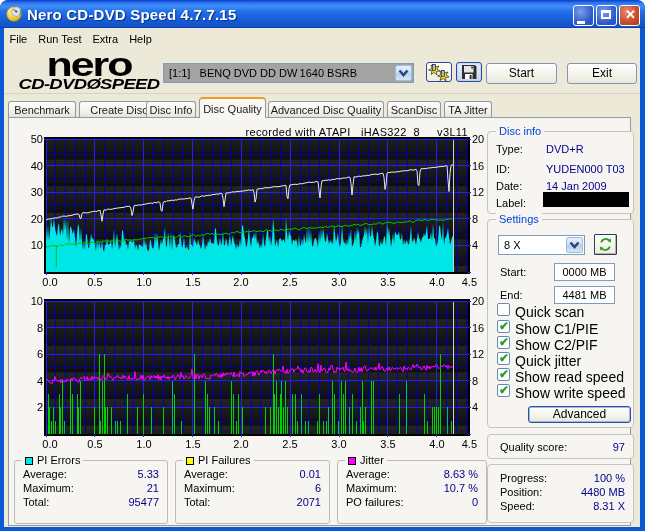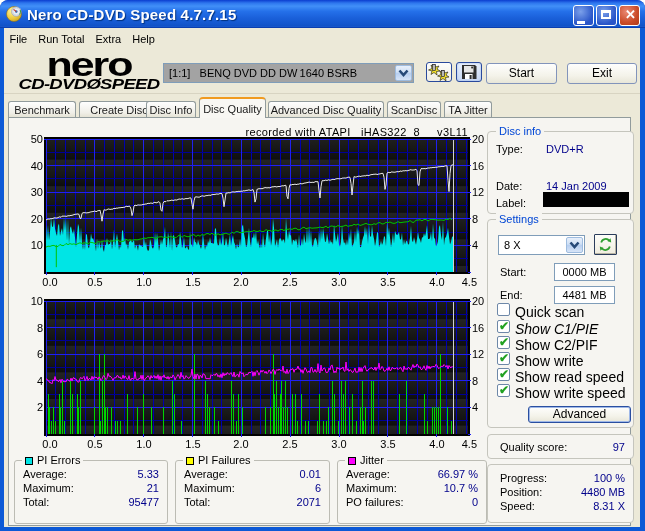--- a/index.html
+++ b/index.html
@@ -88,21 +88,21 @@
     <div class="tbtn" id="btn-min">
         <span></span>
       </div>
     <div class="tbtn" id="btn-max">
         <span></span>
       </div>
     <div class="tbtn" id="btn-close">
         <span>✕</span>
       </div>
   </div>
-  <div id="menu"><span>File</span><span>Run Total</span><span>Extra</span><span>Help</span></div>
+  <div id="menu"><span>File</span><span>Run Test</span><span>Extra</span><span>Help</span></div>
   <div id="toolbar">
     <div id="nerologo">
         <div class="n1">nero</div>
         <div class="n2">CD-DVDØSPEED</div>
       </div>
     <div id="combo">
         <span class="ct">[1:1]&nbsp;&nbsp;&nbsp;BENQ DVD DD DW 1640 BSRB</span>
         <span class="arrow">
           <svg width="13" height="11" viewBox="0 0 13 11">
             <path d="M2.5 2.5 L6.5 7 L10.5 2.5" fill="none" stroke="#274a78" stroke-width="2.6"></path>
@@ -469,37 +469,41 @@
       </div>
     <div class="row" style="top:35px;">
         <span class="lbl">Total:</span>
         <span class="val">2071</span>
       </div>
   </div>
   <div class="gbox" style="left:337px;top:460px;width:150px;height:64px;">
     <div class="cap"><span class="sw" style="background:#ff00ff;"></span>Jitter</div>
     <div class="row" style="top:7px;">
         <span class="lbl">Average:</span>
-        <span class="val">66.97 %</span>
+        <span class="val">8.63 %</span>
       </div>
     <div class="row" style="top:21px;">
         <span class="lbl">Maximum:</span>
         <span class="val">10.7 %</span>
       </div>
     <div class="row" style="top:35px;">
         <span class="lbl">PO failures:</span>
         <span class="val">0</span>
       </div>
   </div>
 
   <div class="sbox" style="top:131px;height:83px;">
     <div class="cap">Disc info</div>
     <div class="row" style="top:11px;">
         <span class="lbl">Type:</span>
         <span class="val" style="right:auto;left:50px;">DVD+R</span>
+      </div>
+    <div class="row" style="top:31px;">
+        <span class="lbl">ID:</span>
+        <span class="val" style="right:auto;left:50px;">YUDEN000 T03</span>
       </div>
     <div class="row" style="top:48px;">
         <span class="lbl">Date:</span>
         <span class="val" style="right:auto;left:50px;">14 Jan 2009</span>
       </div>
     <div class="row" style="top:65px;">
         <span class="lbl">Label:</span>
       </div>
     <div style="position:absolute;left:55px;top:60px;width:86px;height:15px;background:#000;"></div>
   </div>
@@ -524,25 +528,25 @@
         <span class="lbl">Start:</span>
       </div>
     <div class="inputbox" style="left:66px;top:43px;width:61px;height:18px;text-align:center;line-height:16px;">0000 MB</div>
     <div class="row" style="top:69px;left:12px;">
         <span class="lbl">End:</span>
       </div>
     <div class="inputbox" style="left:66px;top:66px;width:61px;height:18px;text-align:center;line-height:16px;">4481 MB</div>
     <div class="chk" style="left:9px;top:83px;"></div>
       <div class="chklbl" style="left:27px;top:84px;">Quick scan</div>
     <div class="chk on" style="left:9px;top:100px;"></div>
-      <div class="chklbl" style="left:27px;top:101px;font-style:italic;">Show C1/PIE</div>
+      <div class="chklbl" style="left:27px;top:101px;">Show C1/PIE</div>
     <div class="chk on" style="left:9px;top:116px;"></div>
       <div class="chklbl" style="left:27px;top:117px;">Show C2/PIF</div>
     <div class="chk on" style="left:9px;top:132px;"></div>
-      <div class="chklbl" style="left:27px;top:133px;">Show write</div>
+      <div class="chklbl" style="left:27px;top:133px;">Quick jitter</div>
     <div class="chk on" style="left:9px;top:148px;"></div>
       <div class="chklbl" style="left:27px;top:149px;">Show read speed</div>
     <div class="chk on" style="left:9px;top:164px;"></div>
       <div class="chklbl" style="left:27px;top:165px;">Show write speed</div>
     <div class="xpbtn" style="left:40px;top:186px;width:103px;height:17px;line-height:15px;border-color:#2a4fa0;box-shadow:0 0 0 1px #9fb8e8 inset;">Advanced</div>
   </div>
   <div class="sbox" style="top:434px;height:25px;">
     <div class="row" style="top:6px;left:12px;right:8px;">
         <span class="lbl">Quality score:</span>
         <span class="val">97</span>

